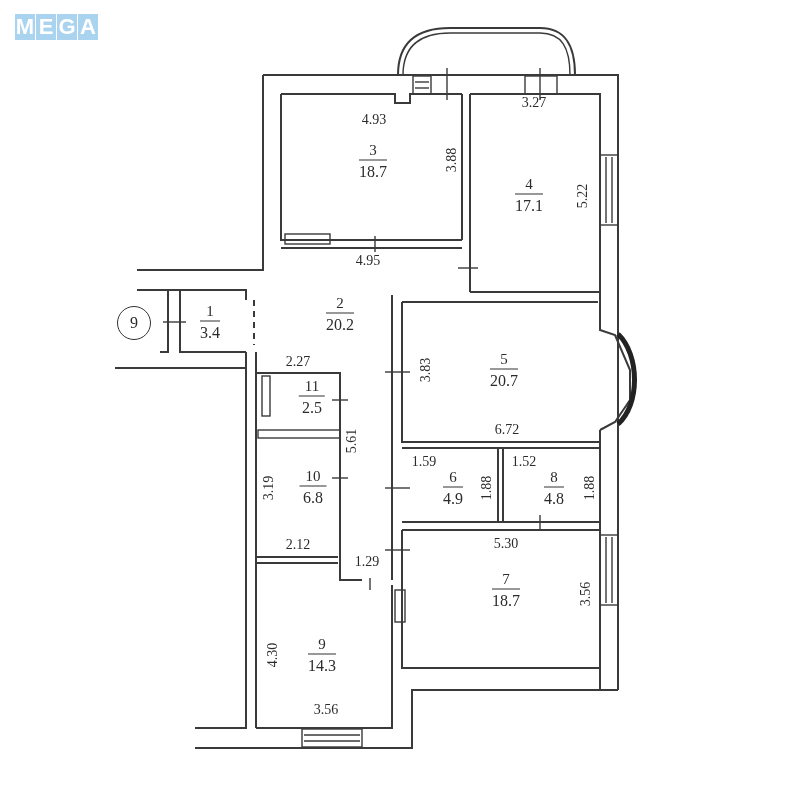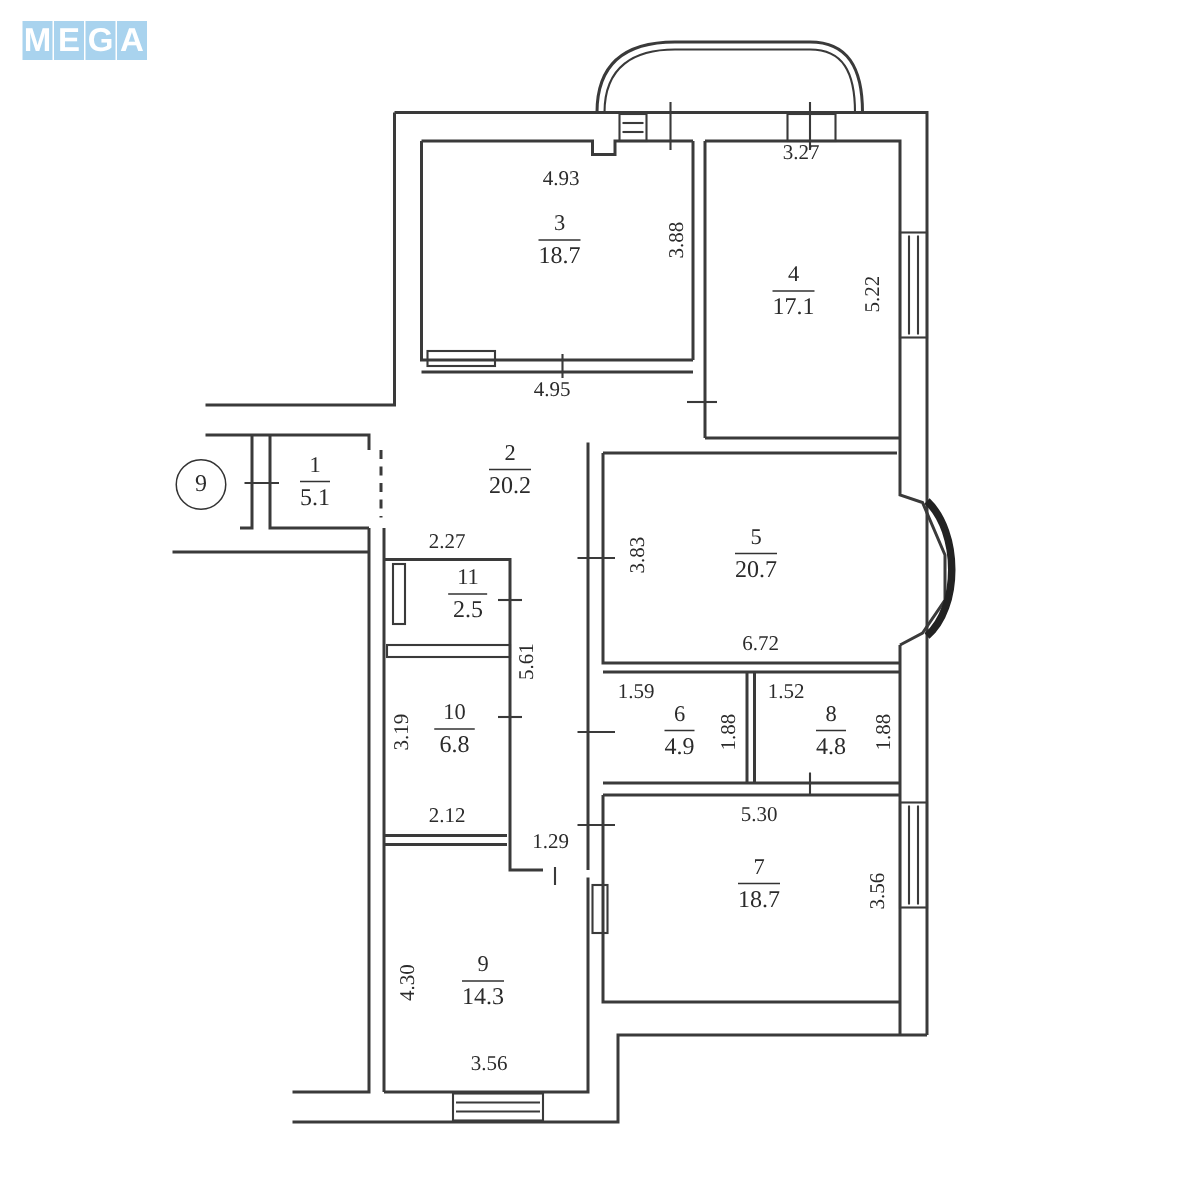--- a/index.html
+++ b/index.html
@@ -100,21 +100,21 @@
   <rect class="wt" x="302" y="729" width="60" height="18"></rect>
   <line class="wt" x1="304" y1="735" x2="360" y2="735"></line>
     <line class="wt" x1="304" y1="741" x2="360" y2="741"></line>
 </svg>
 
 <div class="circ">9</div>
 
 <div id="rooms">
     <div class="lbl room" style="left: 210px; top: 322px;">
       <span class="num">1</span>
-      <span class="area">5.1</span>
+      <span class="area">3.4</span>
     </div>
     <div class="lbl room" style="left: 340px; top: 314px;">
       <span class="num">2</span>
       <span class="area">20.2</span>
     </div>
     <div class="lbl room" style="left: 373px; top: 161px;">
       <span class="num">3</span>
       <span class="area">18.7</span>
     </div>
     <div class="lbl room" style="left: 529px; top: 195px;">
@@ -134,21 +134,21 @@
       <span class="area">4.8</span>
     </div>
     <div class="lbl room" style="left: 506px; top: 590px;">
       <span class="num">7</span>
       <span class="area">18.7</span>
     </div>
     <div class="lbl room" style="left: 322px; top: 655px;">
       <span class="num">9</span>
       <span class="area">14.3</span>
     </div>
-    <div class="lbl room" style="left: 303px; top: 487px;">
+    <div class="lbl room" style="left: 313px; top: 487px;">
       <span class="num">10</span>
       <span class="area">6.8</span>
     </div>
     <div class="lbl room" style="left: 312px; top: 397px;">
       <span class="num">11</span>
       <span class="area">2.5</span>
     </div>
   </div>
 <div id="dims">
     <div class="dim" style="left: 374px; top: 120px;">4.93</div>

